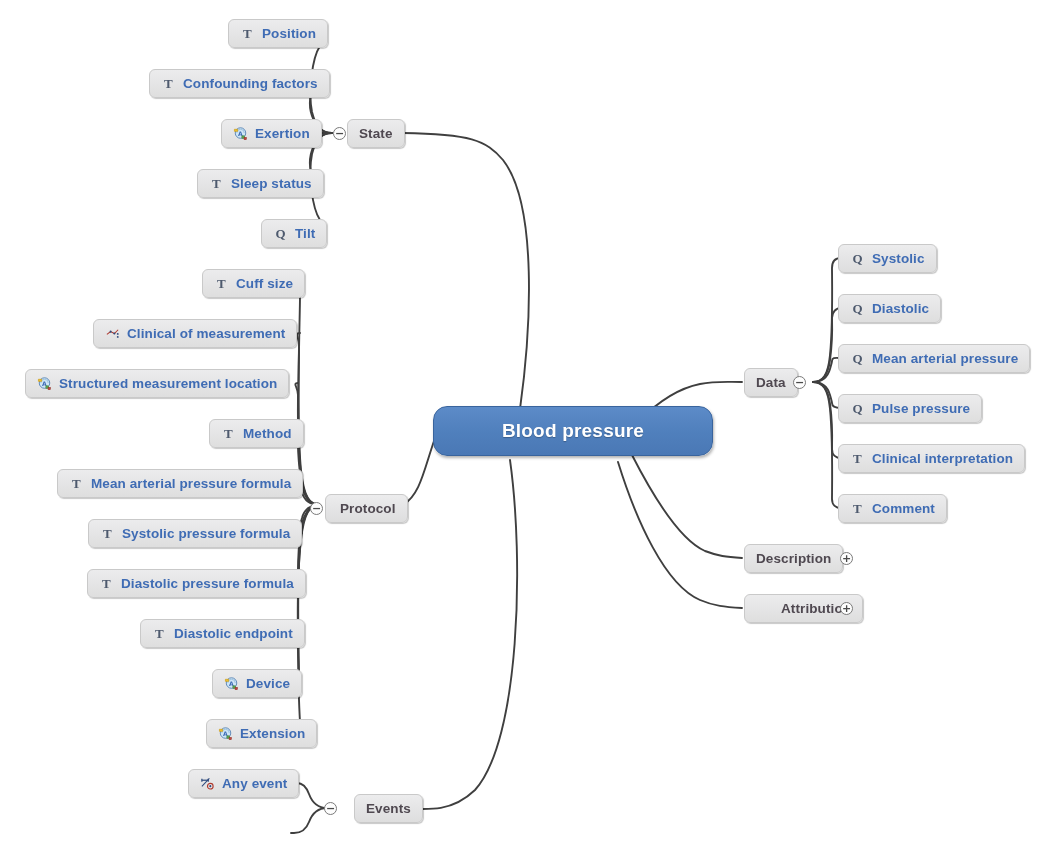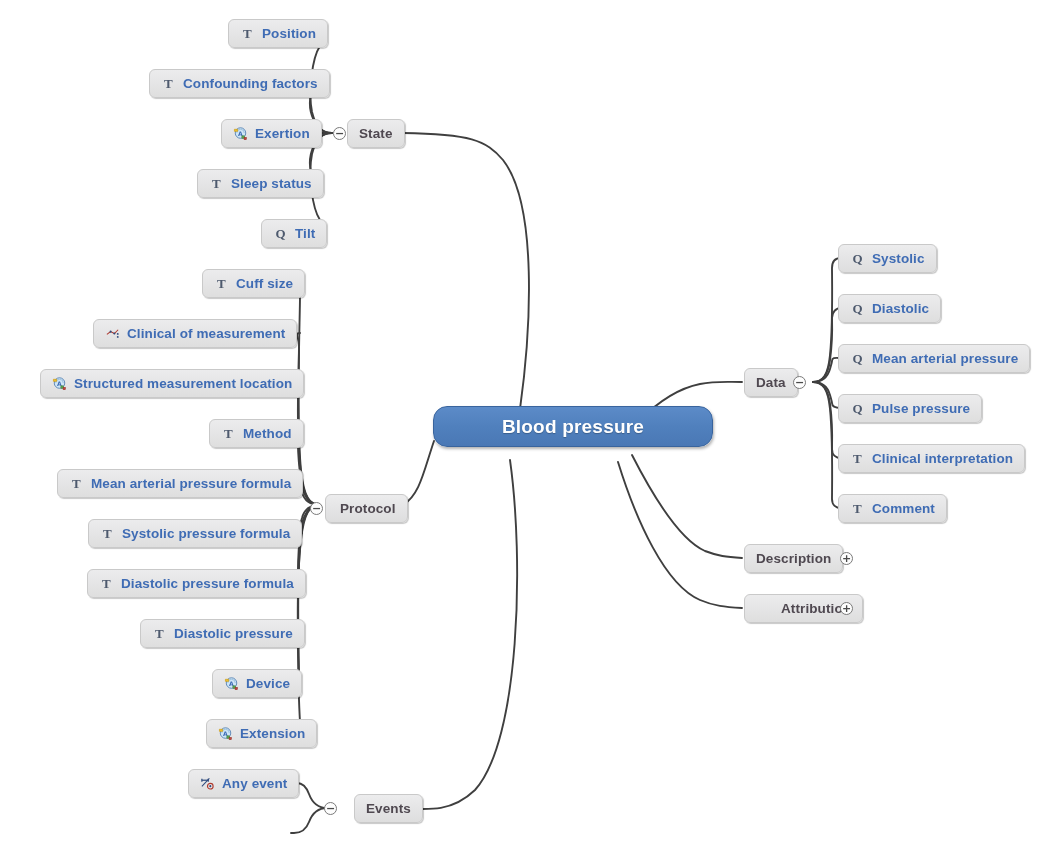--- a/index.html
+++ b/index.html
@@ -166,21 +166,21 @@
     <g fill="none" stroke="#3f3f3f" stroke-width="1.9" stroke-linecap="round">
       <path d="M 813,382 C 823,382 828,375 830,355 C 833,325 832,278 832,268 C 832,260 836,258 841,258"></path>
       <path d="M 813,382 C 823,382 828,375 830,360 C 833,338 832,320 832,318 C 832,312 836,308 841,308"></path>
       <path d="M 813,382 C 823,382 828,376 830,369 C 832,362 832,361 832,361 C 832,357 836,358 841,358"></path>
       <path d="M 813,382 C 823,382 828,388 830,395 C 832,402 832,403 832,403 C 832,407 836,408 841,408"></path>
       <path d="M 813,382 C 823,382 828,389 830,404 C 833,426 832,446 832,449 C 832,455 836,458 841,458"></path>
       <path d="M 813,382 C 823,382 828,389 830,409 C 833,440 832,490 832,499 C 832,505 836,508 841,508"></path>
     </g>
   </svg>
 
-  <div class="root" style="left:433px; top:406px; width:280px; height:41px;">
+  <div class="root" style="left:433px; top:406px; width:280px; height:50px;">
     <span>Blood pressure</span>
   </div>
 
   <div class="toggle" style="left:333px; top:127px;">−</div>
   <div class="node branch" style="left:347px; top:119px;">
     <span class="lbl">State</span>
   </div>
 
   <div class="node" style="left:228px; top:19px;">
     <span class="ic">
@@ -242,21 +242,21 @@
         <path d="M2 9 L6 6 L10 8 L14 4" fill="none" stroke="#b03a2e" stroke-width="1.1"></path>
         <circle cx="6" cy="6" r="1.1" fill="#2e4a7d"></circle>
         <circle cx="10" cy="8" r="1.1" fill="#2e4a7d"></circle>
         <circle cx="13.6" cy="8.4" r="1" fill="#2e4a7d"></circle>
         <circle cx="13.6" cy="11.6" r="1" fill="#2e4a7d"></circle>
       </svg>
     </span>
     <span class="lbl">Clinical of measurement</span>
   </div>
 
-  <div class="node" style="left:40px; top:369px;">
+  <div class="node" style="left:25px; top:369px;">
     <span class="ic">
       <svg width="15" height="15" viewBox="0 0 16 16">
         <circle cx="8" cy="7.5" r="5.6" fill="#cfe6f7" stroke="#5b86b5" stroke-width="1"></circle>
         <path d="M4 7.5 A4 4 0 0 1 12 7.5" fill="none" stroke="#8fb8da" stroke-width=".8"></path>
         <text x="8" y="10.5" font-size="6.5" text-anchor="middle" fill="#3f6cb4" font-family="DejaVu Sans, sans-serif">A</text>
         <path d="M1.5 3.5 l3.5 0 l0 2.2 l-3.5 0 z" fill="#f2c230" stroke="#c79a17" stroke-width=".7"></path>
         <rect x="9.5" y="10.5" width="2.6" height="2.6" fill="#5ba84f" stroke="#3c7a33" stroke-width=".6"></rect>
         <rect x="11.8" y="12.2" width="2.4" height="2.4" fill="#c4453c" stroke="#8f2f28" stroke-width=".6"></rect>
       </svg>
     </span>
@@ -288,21 +288,21 @@
     <span class="ic">
         <span class="ic-text">T</span>
       </span>
     <span class="lbl">Diastolic pressure formula</span>
   </div>
 
   <div class="node" style="left:140px; top:619px;">
     <span class="ic">
         <span class="ic-text">T</span>
       </span>
-    <span class="lbl">Diastolic pressure</span>
+    <span class="lbl">Diastolic endpoint</span>
   </div>
 
   <div class="node" style="left:212px; top:669px;">
     <span class="ic">
       <svg width="15" height="15" viewBox="0 0 16 16">
         <circle cx="8" cy="7.5" r="5.6" fill="#cfe6f7" stroke="#5b86b5" stroke-width="1"></circle>
         <path d="M4 7.5 A4 4 0 0 1 12 7.5" fill="none" stroke="#8fb8da" stroke-width=".8"></path>
         <text x="8" y="10.5" font-size="6.5" text-anchor="middle" fill="#3f6cb4" font-family="DejaVu Sans, sans-serif">A</text>
         <path d="M1.5 3.5 l3.5 0 l0 2.2 l-3.5 0 z" fill="#f2c230" stroke="#c79a17" stroke-width=".7"></path>
         <rect x="9.5" y="10.5" width="2.6" height="2.6" fill="#5ba84f" stroke="#3c7a33" stroke-width=".6"></rect>

